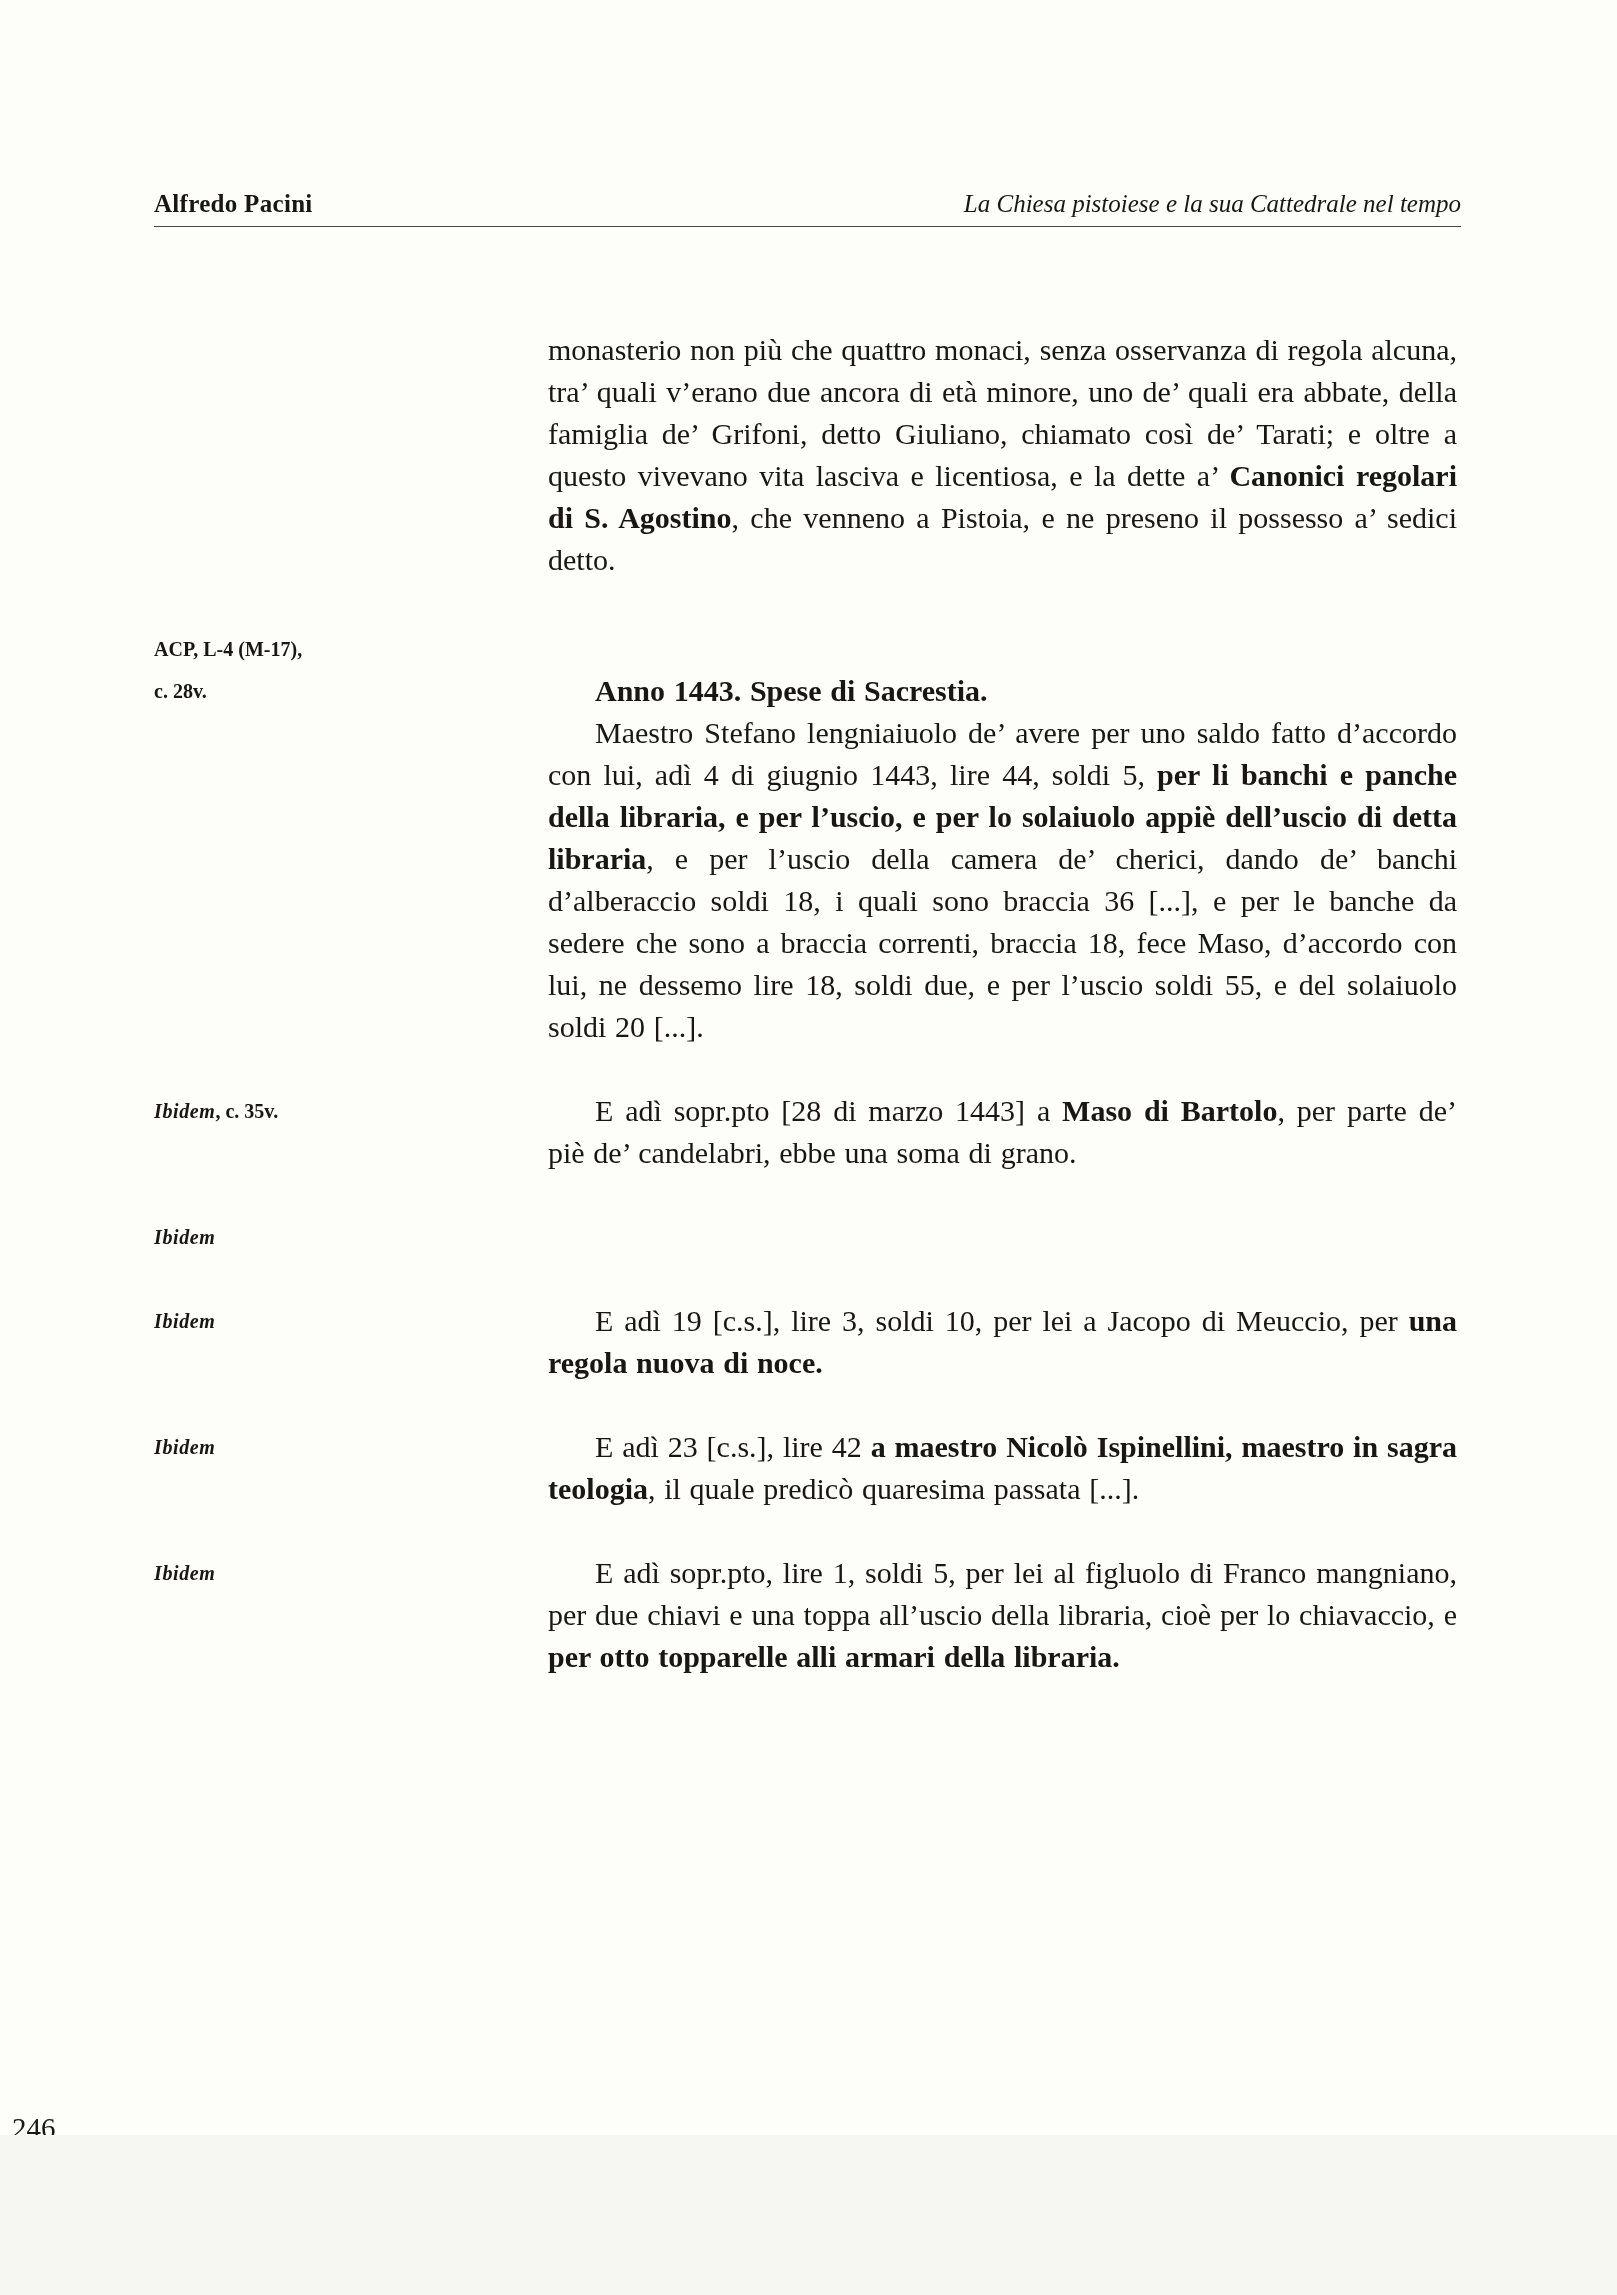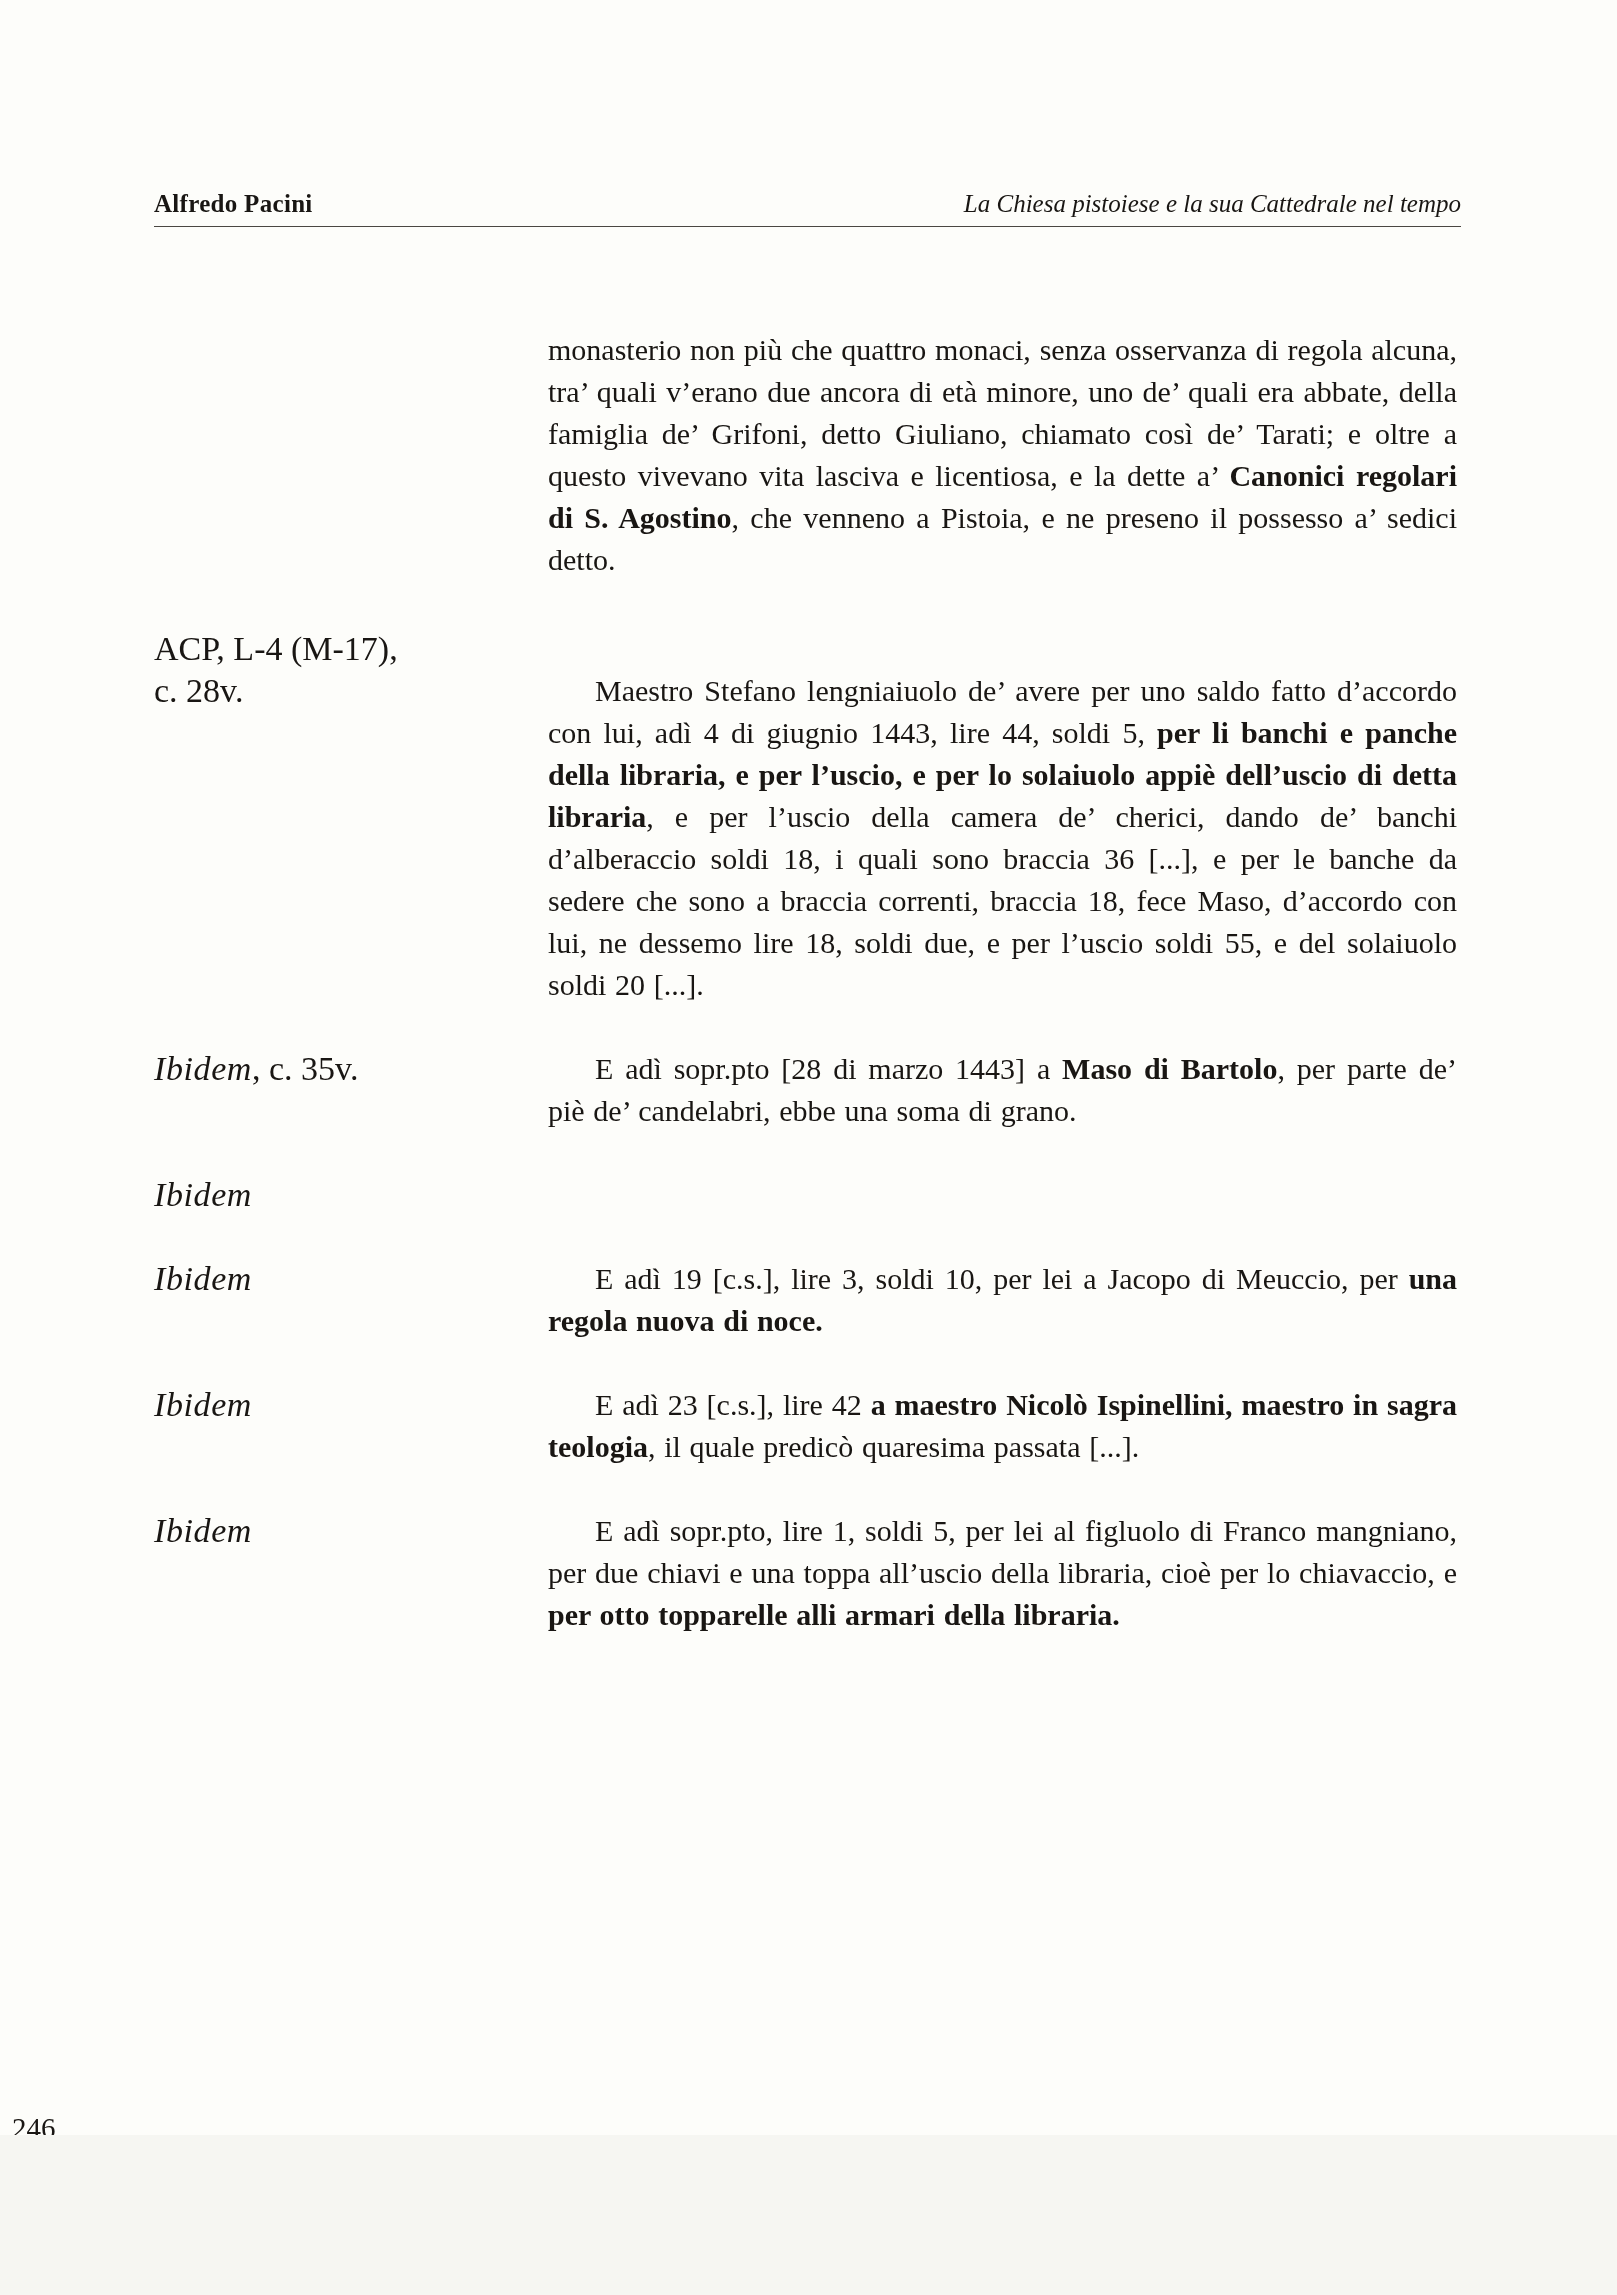--- a/index.html
+++ b/index.html
@@ -59,23 +59,24 @@
   }
   .entries { margin-top: 89px; }
   .entry {
     display: flex;
     margin-top: 42px;
   }
   .entry:first-child { margin-top: 0; }
   .margin-col {
     width: 394px;
     flex: none;
-    font-size: 34px;
+    font-size: 20px;
     line-height: 42px;
     padding-right: 24px;
+    font-weight: bold;
   }
   .margin-col.up { margin-top: -42px; }
   .margin-line { line-height: 42px; }
   .text-col { width: 909px; }
   .text-col .para + .para { margin-top: 0; }
   .b { font-weight: bold; }
   .i { font-style: italic; letter-spacing: 0.6px; }
   .page-number {
     position: absolute;
     top: 2107px;
@@ -100,20 +101,21 @@
   <p class="para intro"><span>monasterio non più che quattro monaci, senza osservanza di regola alcuna, tra’ quali v’erano due ancora di età minore, uno de’ quali era abbate, della famiglia de’ Grifoni, detto Giuliano, chiamato così de’ Tarati; e oltre a questo vivevano vita lasciva e licentiosa, e la dette a’ </span><span class="b">Canonici regolari di S. Agostino</span><span>, che venneno a Pistoia, e ne preseno il possesso a’ sedici detto.</span></p>
 
 
   <div class="entries">
       <div class="entry">
         <div class="margin-col up">
           <div class="margin-line"><span>ACP, L-4 (M-17),</span></div>
           <div class="margin-line"><span>c. 28v.</span></div>
         </div>
         <div class="text-col">
+          <p class="para indent"><span class="b">Anno 1443. Spese di Sacrestia.</span></p>
           <p class="para indent"><span>Maestro Stefano lengniaiuolo de’ avere per uno saldo fatto d’accordo con lui, adì 4 di giugnio 1443, lire 44, soldi 5, </span><span class="b">per li banchi e panche della libraria, e per l’uscio, e per lo solaiuolo appiè dell’uscio di detta libraria</span><span>, e per l’uscio della camera de’ cherici, dando de’ banchi d’alberaccio soldi 18, i quali sono braccia 36 [...], e per le banche da sedere che sono a braccia correnti, braccia 18, fece Maso, d’accordo con lui, ne dessemo lire 18, soldi due, e per l’uscio soldi 55, e del solaiuolo soldi 20 [...].</span></p>
         </div>
       </div>
       <div class="entry">
         <div class="margin-col">
           <div class="margin-line"><span class="i">Ibidem</span><span>, c. 35v.</span></div>
         </div>
         <div class="text-col">
           <p class="para indent"><span>E adì sopr.pto [28 di marzo 1443] a </span><span class="b">Maso di Bartolo</span><span>, per parte de’ piè de’ candelabri, ebbe una soma di grano.</span></p>
         </div>

